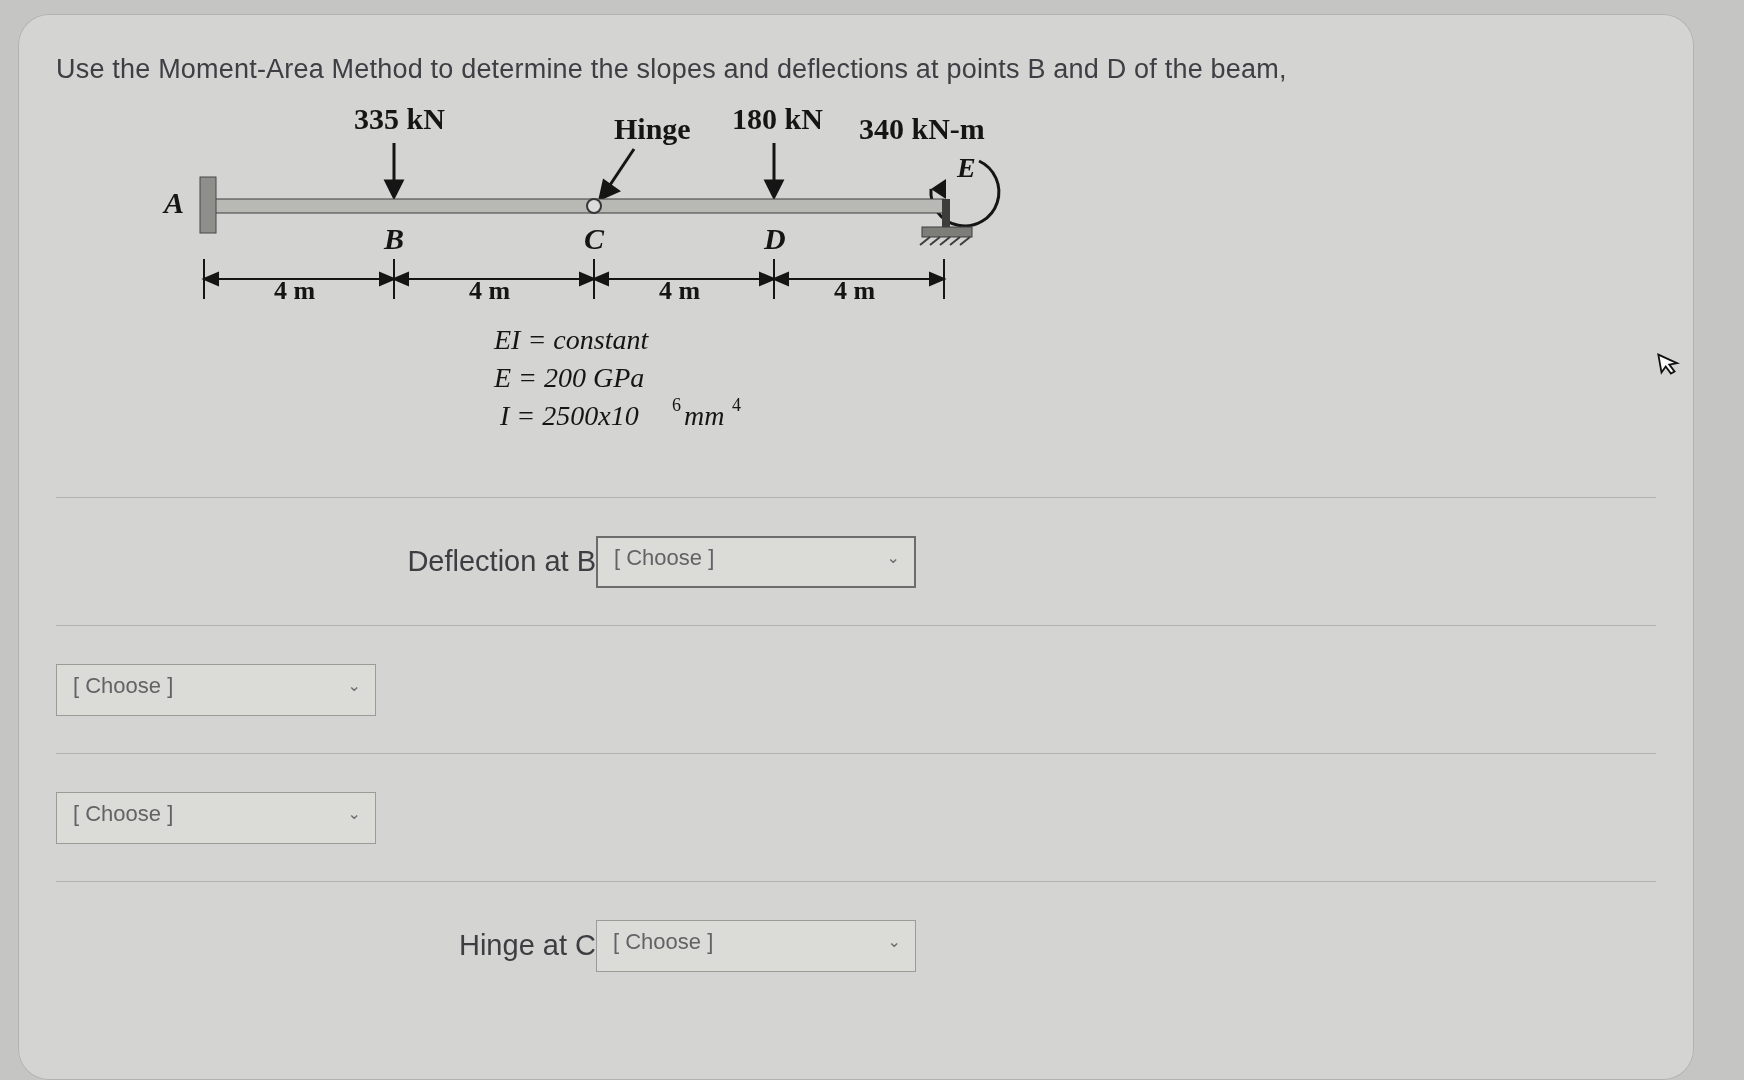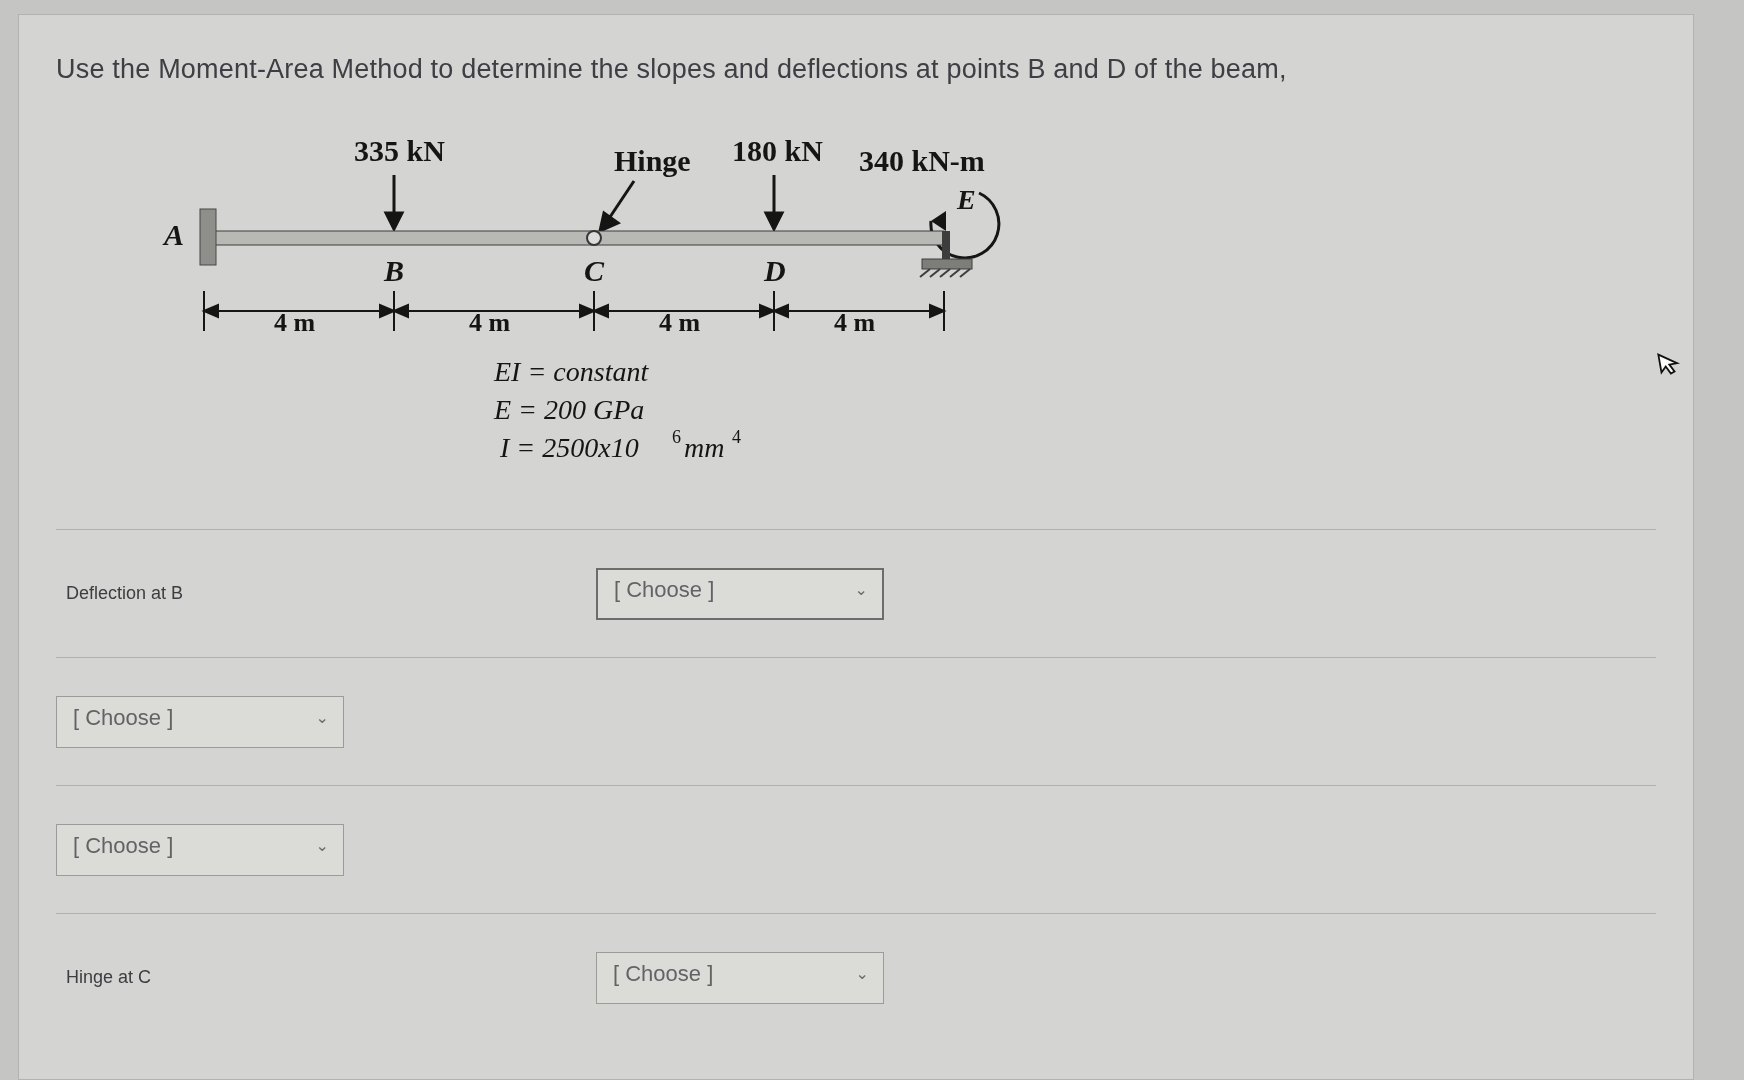--- a/index.html
+++ b/index.html
@@ -14,58 +14,60 @@
   }
   .sheet {
     position: absolute;
     left: 18px;
     top: 14px;
     right: 50px;
     bottom: 0;
     background: #d4d5d2;
     box-shadow: 0 0 0 1px #b2b3af inset;
     padding: 40px 38px 0 38px;
+    border-radius: 31px;
   }
   .prompt {
     font-size: 27px;
     color: #3b3b41;
     letter-spacing: 0.2px;
   }
   .figure-wrap {
     padding-left: 58px;
-    margin-top: 46px;
+    margin-top: 14px;
     position: relative;
     height: 350px;
     width: 940px;
   }
   .figure-wrap svg { display:block; }
   .answers {
     margin-top: 48px;
     width: 100%;
   }
   .row {
     display: flex;
     align-items: center;
     border-top: 1px solid #b1b2ae;
     height: 128px;
   }
   .row:first-child .select-box { border: 2px solid #6a6a6a; }
   .label-cell {
     flex: 0 0 540px;
     padding-left: 10px;
-    font-size: 18px;
+    font-size: 29px;
     color: #3a3a3f;
+    text-align: right;
   }
   .answer-cell {
     flex: 1;
     display: flex;
     align-items: center;
   }
   .select-box {
-    width: 288px;
+    width: 320px;
     height: 52px;
     background: #dcddd9;
     border: 1px solid #9a9a97;
     display: flex;
     align-items: center;
     justify-content: space-between;
     padding: 0 14px 8px 16px;
     color: #616164;
     font-size: 22px;
     cursor: pointer;

